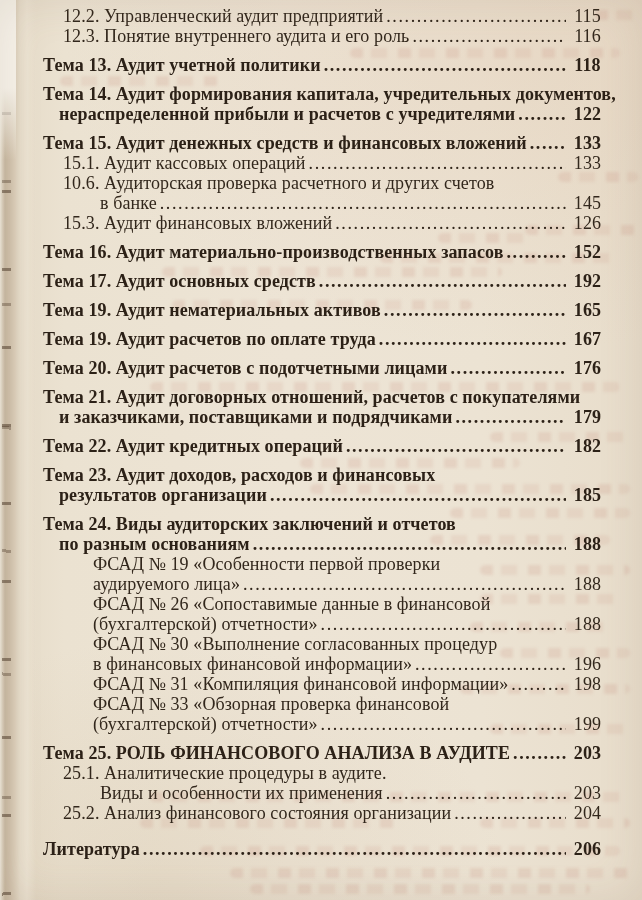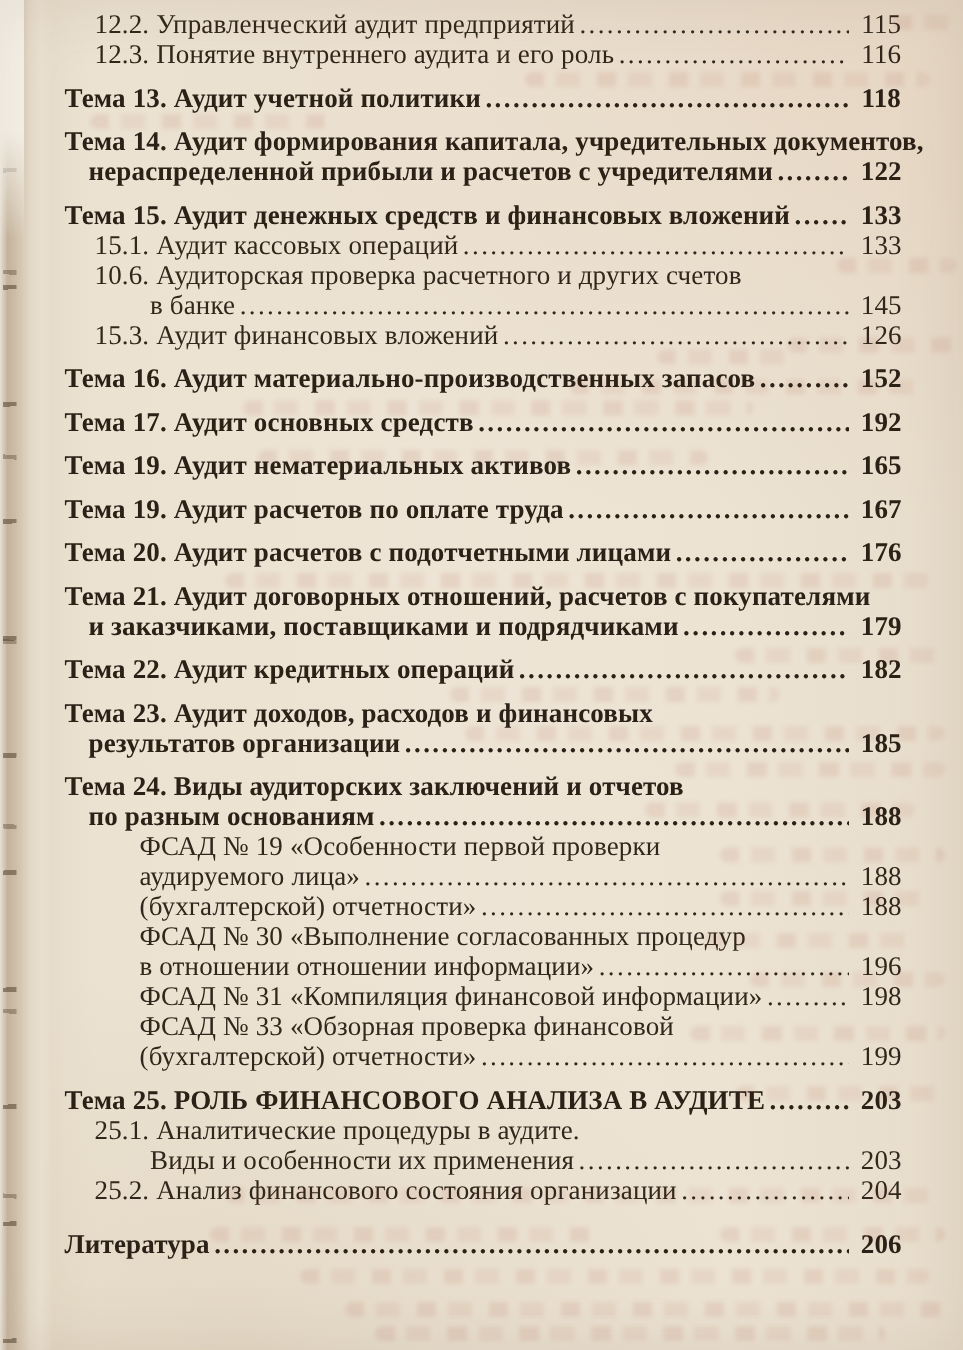--- a/index.html
+++ b/index.html
@@ -242,32 +242,35 @@
         <div class="line">
           <span class="txt">ФСАД № 19 «Особенности первой проверки</span>
         </div>
         <div class="line cont">
           <span class="txt">аудируемого лица»</span>
           <span class="dots"></span>
           <span class="pg">188</span>
         </div>
       </div>
       <div class="entry f">
+        <div class="line">
+          <span class="txt">ФСАД № 26 «Сопоставимые данные в финансовой</span>
+        </div>
         <div class="line cont">
           <span class="txt">(бухгалтерской) отчетности»</span>
           <span class="dots"></span>
           <span class="pg">188</span>
         </div>
       </div>
       <div class="entry f">
         <div class="line">
           <span class="txt">ФСАД № 30 «Выполнение согласованных процедур</span>
         </div>
         <div class="line cont">
-          <span class="txt">в отношении отношении информации»</span>
+          <span class="txt">в финансовых финансовой информации»</span>
           <span class="dots"></span>
           <span class="pg">196</span>
         </div>
       </div>
       <div class="entry f">
         <div class="line">
           <span class="txt">ФСАД № 31 «Компиляция финансовой информации»</span>
           <span class="dots"></span>
           <span class="pg">198</span>
         </div>

